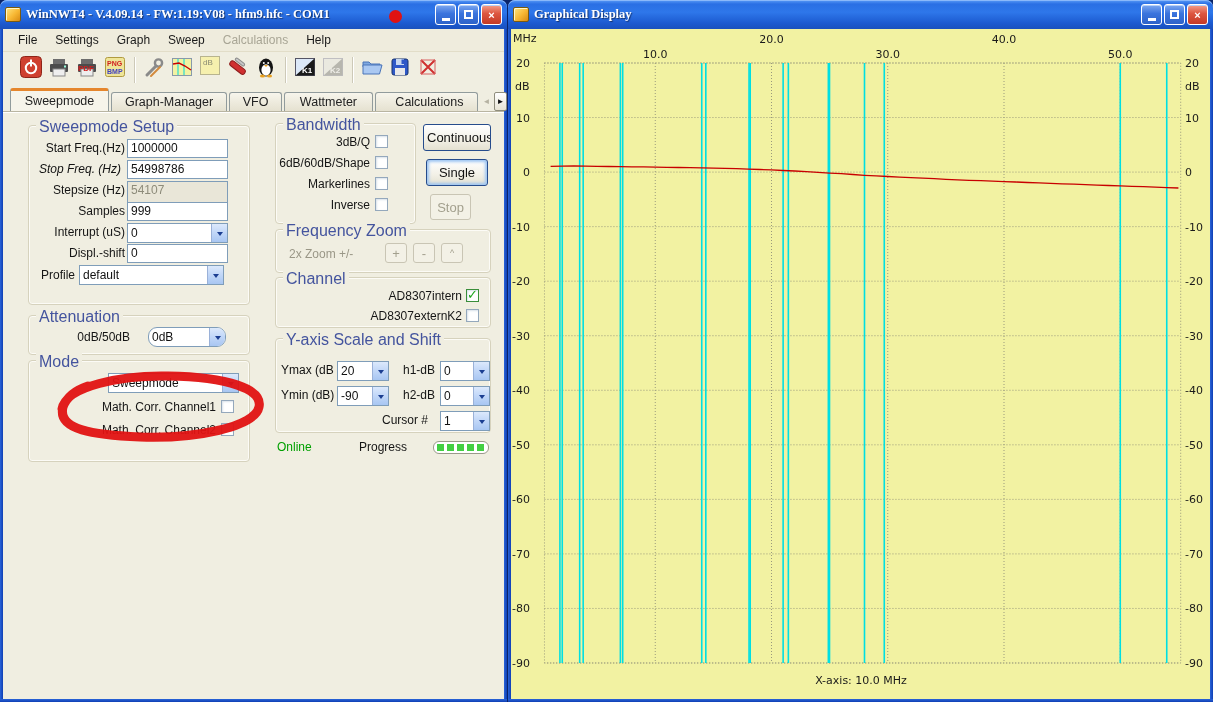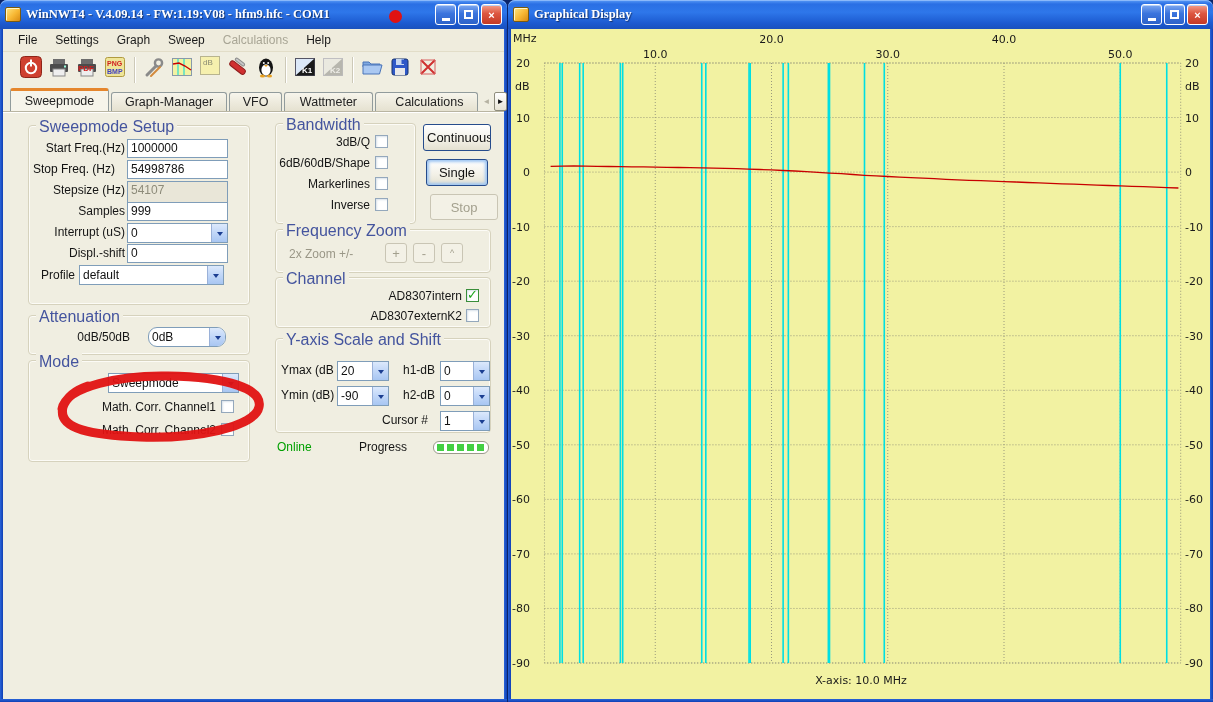--- a/index.html
+++ b/index.html
@@ -233,21 +233,21 @@
       <span class="tab-arrow en" style="left:491px;">►</span>
     </div>
     <div class="pane-top"></div>
 
     <div class="groupbox" style="left:28px;top:125px;width:222px;height:180px;"></div>
     <span class="gtitle" style="left:36px;top:118px;">Sweepmode Setup</span>
     <div class="clip-l" style="left:30px;top:141px;width:95px;">
         <span class="lbl-t">Start Freq.(Hz)</span>
       </div>
     <div class="field" style="left:127px;top:139px;width:101px;height:19px;"><span>1000000</span></div>
-    <div class="clip-l" style="left:20px;top:162px;width:95px;">
+    <div class="clip-l" style="left:26px;top:162px;width:95px;font-style:italic;">
         <span>Stop Freq. (Hz)</span>
       </div>
     <div class="field" style="left:127px;top:160px;width:101px;height:19px;"><span>54998786</span></div>
     <div class="lbl right" style="left:30px;top:183px;width:95px;">Stepsize (Hz)</div>
     <div class="field disabled" style="left:127px;top:181px;width:101px;height:24px;"><span>54107</span></div>
     <div class="lbl right" style="left:30px;top:204px;width:95px;">Samples</div>
     <div class="field" style="left:127px;top:202px;width:101px;height:19px;"><span>999</span></div>
     <div class="lbl right" style="left:30px;top:225px;width:95px;">Interrupt (uS)</div>
     <div class="combo" style="left:127px;top:223px;width:101px;height:20px;">
       <span class="combo-val">0</span>
@@ -298,21 +298,21 @@
     <span class="cb" style="left:375px;top:177px;"></span>
     <div class="lbl right" style="left:280px;top:198px;width:90px;">Inverse</div>
     <span class="cb" style="left:375px;top:198px;"></span>
 
     <div class="pbtn" style="left:423px;top:124px;width:68px;height:27px;padding-left:3px;">
         <span>Continuous</span>
       </div>
     <div class="pbtn center focus" style="left:426px;top:159px;width:62px;height:27px;">
         <span>Single</span>
       </div>
-    <div class="pbtn center disabled" style="left:430px;top:194px;width:68px;height:26px;">
+    <div class="pbtn center disabled" style="left:430px;top:194px;width:41px;height:26px;">
         <span>Stop</span>
       </div>
 
     <div class="groupbox" style="left:275px;top:229px;width:216px;height:44px;"></div>
     <span class="gtitle" style="left:283px;top:222px;">Frequency Zoom</span>
     <div class="lbl" style="left:289px;top:247px;color:#9a9787;">2x Zoom +/-</div>
     <div class="pbtn center disabled" style="left:385px;top:243px;width:22px;height:20px;">
         <span>+</span>
       </div>
     <div class="pbtn center disabled" style="left:413px;top:243px;width:22px;height:20px;">

